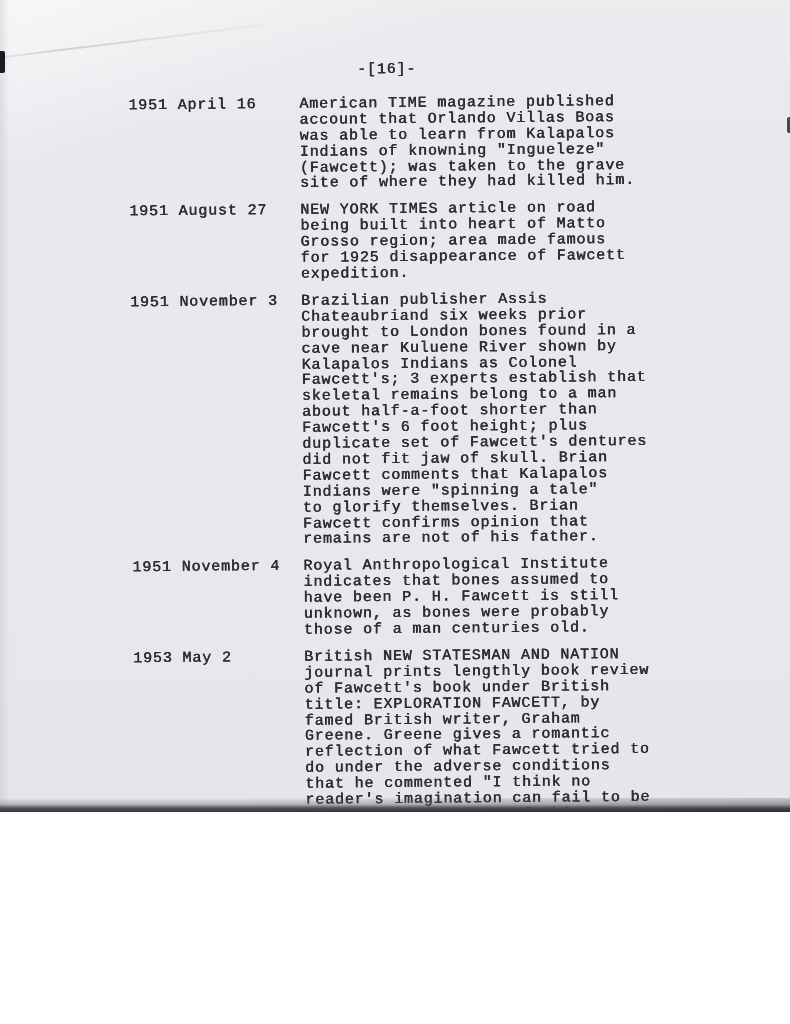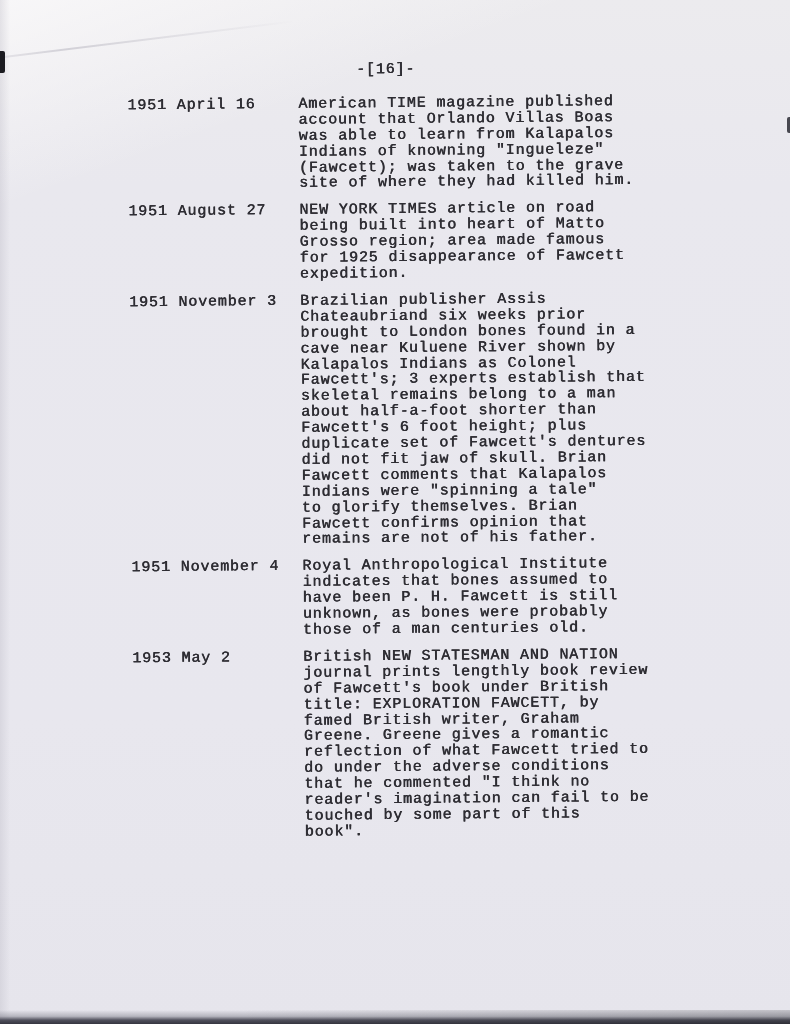--- a/index.html
+++ b/index.html
@@ -9,21 +9,21 @@
   * { margin: 0; padding: 0; box-sizing: border-box; }
   html, body { width: 790px; height: 1024px; }
   body {
     font-family: "Liberation Mono", "DejaVu Sans Mono", monospace;
     overflow: hidden;
   }
 
   .page {
     position: relative;
     width: 790px;
-    height: 1024px;
+    height: 812px;
     background:
       linear-gradient(to right, rgba(180,178,190,0.30) 0px, rgba(180,178,190,0) 10px),
       linear-gradient(160deg, rgba(250,249,250,0.85) 0%, rgba(250,249,250,0) 16%),
       linear-gradient(to bottom, #ecebee 0%, var(--paper) 18%, #e8e7ee 70%, #e6e5ec 100%);
     overflow: hidden;
   }
 
   
   .crease {
     position: absolute;

